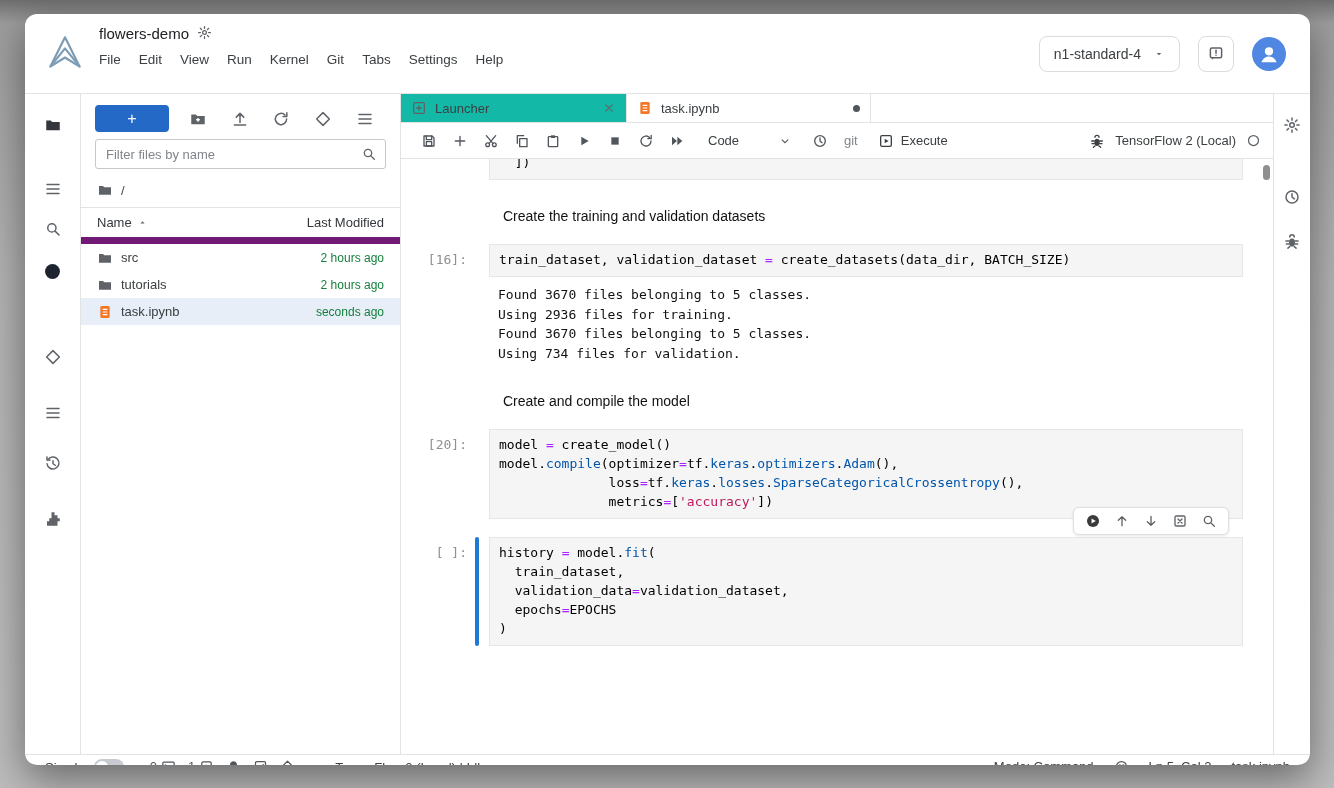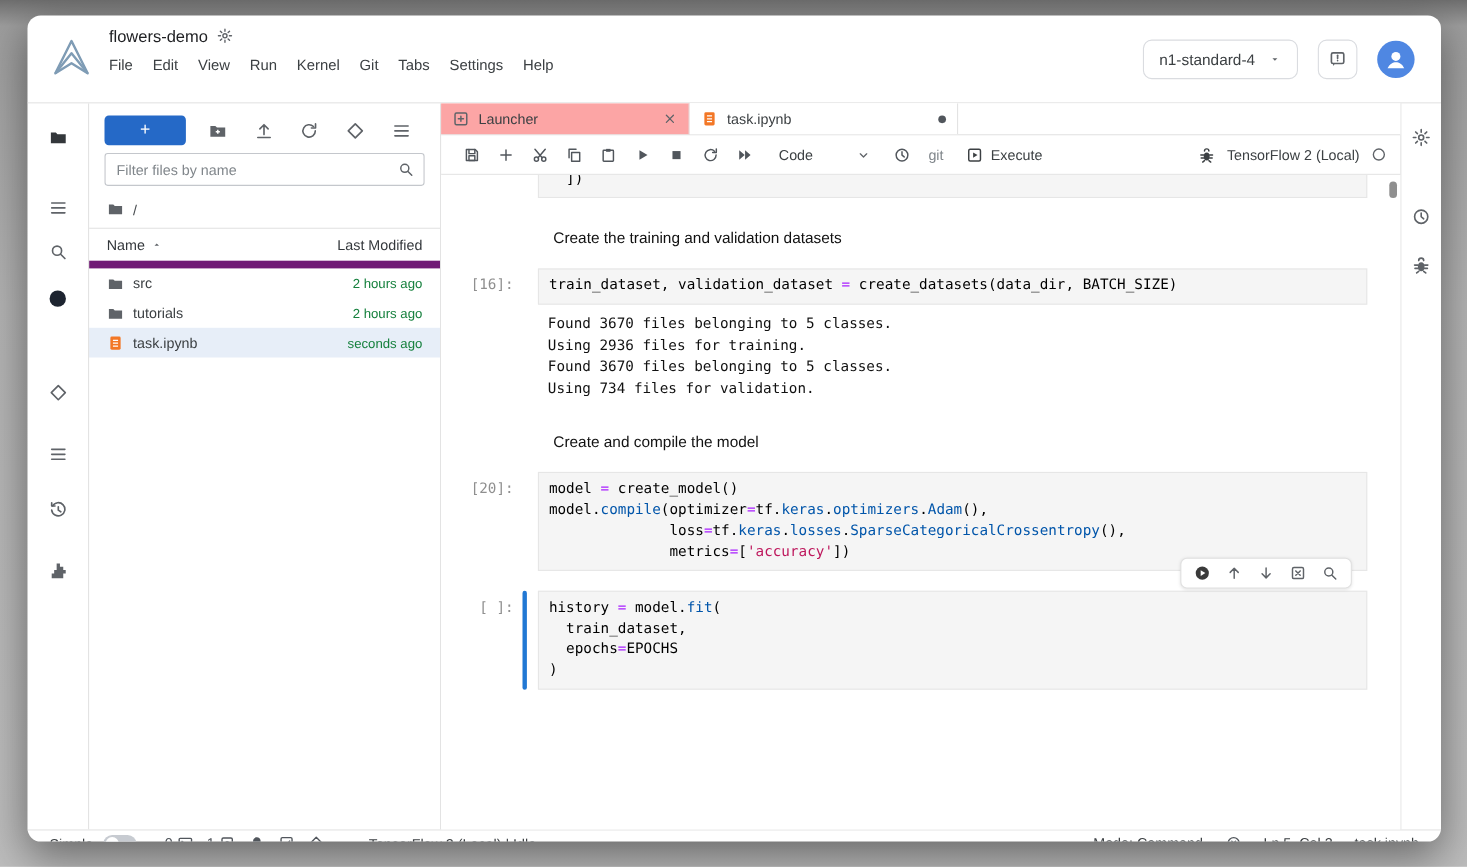--- a/index.html
+++ b/index.html
@@ -62,21 +62,21 @@
 .col-name .ic-wrap{width:11px;height:11px;color:#5f6368}
 .col-mod{margin-left:auto}
 .fb-row{display:flex;align-items:center;gap:8px;padding:0 16px;height:27px}
 .fb-row.selected{background:#e7eef8}
 .fb-row .ic-wrap{color:#5f6368}
 .fb-row .mod{margin-left:auto;color:#15803d;font-size:12px}
 
 
 .content{flex:1;display:flex;flex-direction:column;min-width:0;border-right:1px solid #e3e3e3}
 .tab-bar{height:29px;display:flex;background:#fff;border-bottom:1px solid #e3e3e3}
-.tab{display:flex;align-items:center;gap:8px;padding:0 10px;font-size:13px;color:#3c4043;border-right:1px solid #e3e3e3;width:226px;background:#fca5a5}
+.tab{display:flex;align-items:center;gap:8px;padding:0 10px;font-size:13px;color:#3c4043;border-right:1px solid #e3e3e3;width:226px;background:#14b8a6}
 .tab.active{background:#fff;width:244px}
 .tab .tab-label{flex:1;white-space:nowrap;overflow:hidden}
 .tab .ic-wrap{color:#5f6368}
 .tab .close{color:#5f6368}
 .dirty-dot{width:7px;height:7px;border-radius:50%;background:#51565c;flex:none}
 
 
 .nb-toolbar{height:36px;display:flex;align-items:center;padding:0 12px;border-bottom:1px solid #e3e3e3;color:#51565c;font-size:13px;flex:none}
 .nbt-icons{display:flex;align-items:center}
 .nbt-btn{width:31px;height:28px;display:flex;align-items:center;justify-content:center;color:#51565c}
@@ -552,20 +552,21 @@
               <div class="prompt"></div>
               <div class="collapser"></div>
             </div>
             <div class="cell-row kind-code active">
               <div class="prompt">[ ]:</div>
               <div class="collapser"></div>
               <div class="cell-body">
                 <div class="code-box">
                   <div class="code-line"><span class="tk-pn">history </span><span class="tk-op">=</span><span class="tk-pn"> model.</span><span class="tk-pr">fit</span><span class="tk-pn">(</span></div>
                   <div class="code-line"><span class="tk-pn">  train_dataset,</span></div>
+                  <div class="code-line"><span class="tk-pn">  validation_data</span><span class="tk-op">=</span><span class="tk-pn">validation_dataset,</span></div>
                   <div class="code-line"><span class="tk-pn">  epochs</span><span class="tk-op">=</span><span class="tk-pn">EPOCHS</span></div>
                   <div class="code-line"><span class="tk-pn">)</span></div>
                 </div>
                 <div class="cell-toolbar">
                   <span class="ic-wrap i16">
                     <svg viewBox="0 0 24 24" class="ic" aria-hidden="true">
                       <circle cx="12" cy="12" r="9" fill="currentColor"></circle>
                       <path d="M9.8 8.2l6.4 3.8-6.4 3.8z" fill="#fff"></path>
                     </svg>
                   </span>

